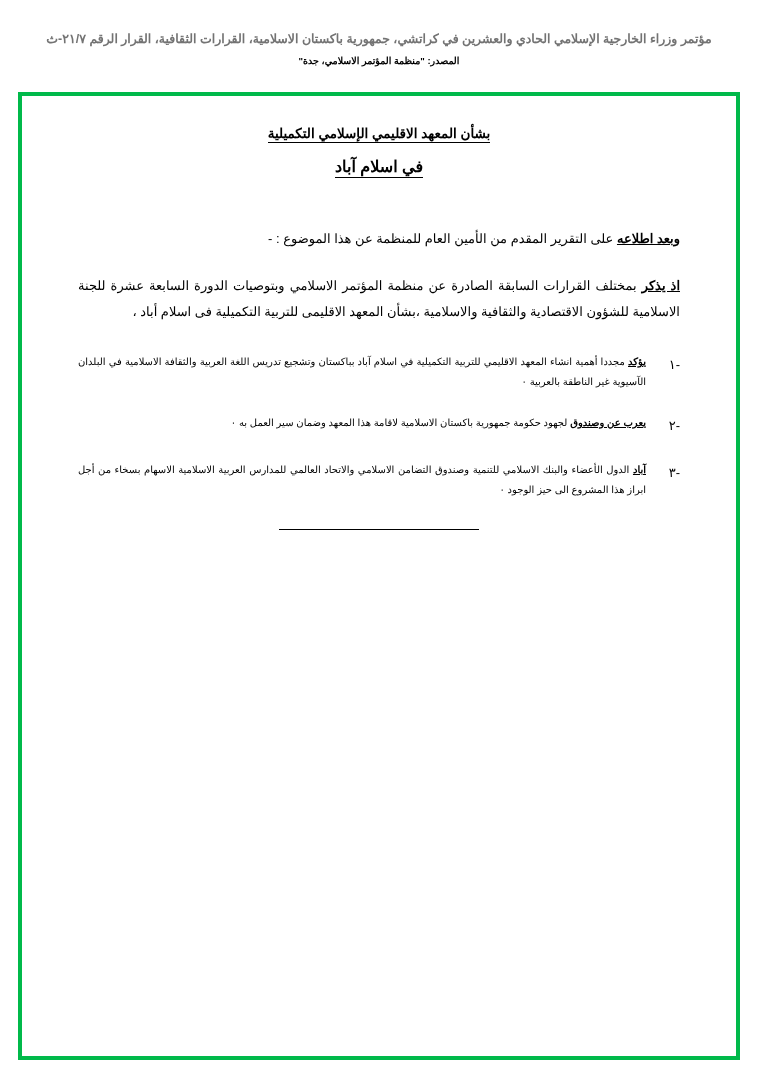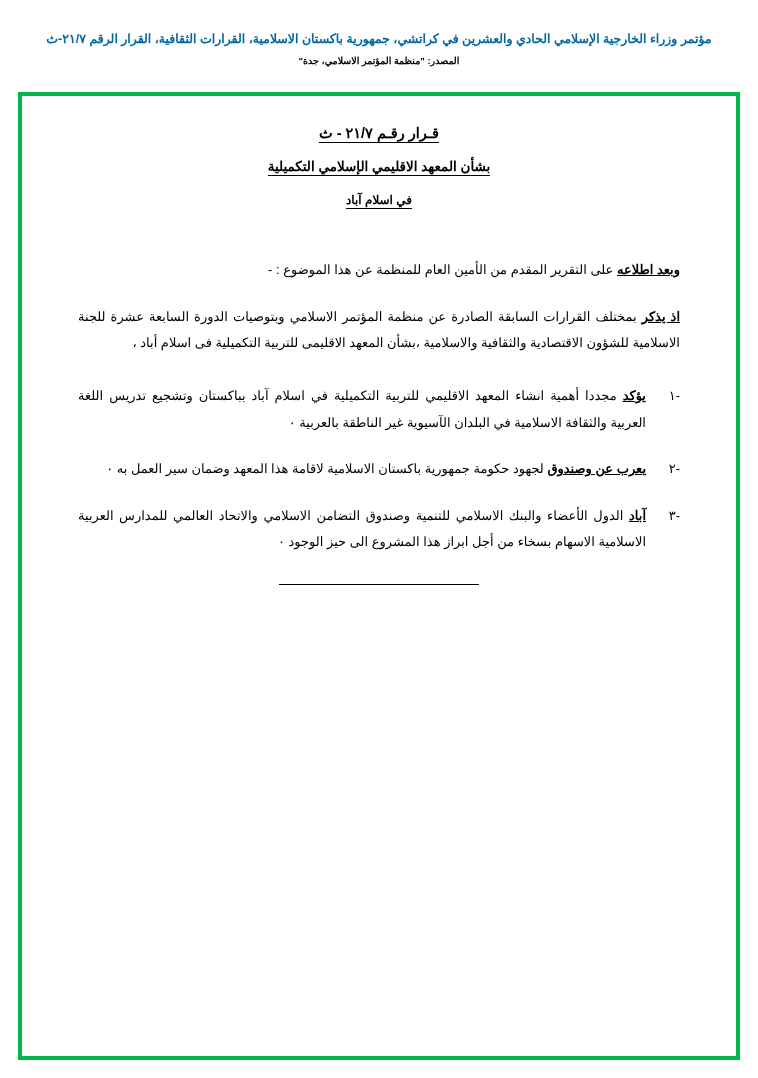--- a/index.html
+++ b/index.html
@@ -23,21 +23,21 @@
   }
   .header-block {
     padding: 30px 28px 0 28px;
     text-align: center;
   }
   .header-title {
     font-size: 12.5px;
     font-weight: bold;
     line-height: 1.5;
     letter-spacing: 0px;
-    color: #0369a1;
+    color: #737373;
     direction: rtl;
   }
   .header-source {
     font-size: 9.5px;
     font-weight: bold;
     margin-top: 6px;
     color: #000;
     direction: rtl;
   }
   .frame {
@@ -62,21 +62,21 @@
     font-size: 14.5px;
     font-weight: bold;
     letter-spacing: 2.5px;
     margin-bottom: 14px;
     display: inline-block;
     border-bottom: 1px solid #000;
     padding-bottom: 1px;
     direction: rtl;
   }
   .doc-title-line.l2 { font-size: 13.5px; letter-spacing: 2px; }
-  .doc-title-line.l3 { font-size: 12px; letter-spacing: 2px; }
+  .doc-title-line.l3 { font-size: 16px; letter-spacing: 2px; }
   .title-row { display: block; }
 
   p.para {
     font-size: 13px;
     line-height: 2.05;
     text-align: justify;
     text-align-last: right;
     letter-spacing: 1.1px;
     margin: 0 0 20px 0;
     direction: rtl;
@@ -95,21 +95,21 @@
     width: 34px;
     flex: 0 0 34px;
     font-size: 13px;
     letter-spacing: 1px;
     line-height: 2.05;
     text-align: right;
     padding-top: 0;
   }
   .clause-body {
     flex: 1 1 auto;
-    font-size: 13px;
+    font-size: 10px;
     line-height: 2.05;
     letter-spacing: 1.1px;
     text-align: justify;
     text-align-last: right;
   }
   .rule {
     width: 200px;
     height: 0;
     border-top: 1.5px solid #000;
     margin: 28px auto 0 auto;
@@ -123,21 +123,20 @@
 
   <div class="header-block">
     <div class="header-title">مؤتمر وزراء الخارجية الإسلامي الحادي والعشرين في كراتشي، جمهورية باكستان الاسلامية، القرارات الثقافية، القرار الرقم ٢١/٧-ث</div>
     <div class="header-source">المصدر: "منظمة المؤتمر الاسلامي، جدة"</div>
   </div>
 
   <div class="frame">
     <div class="frame-inner">
 
       <div class="doc-title-group">
-        <div class="title-row"><span class="doc-title-line">قـرار رقـم ٢١/٧ - ث</span></div>
         <div class="title-row"><span class="doc-title-line l2">بشأن المعهد الاقليمي الإسلامي التكميلية</span></div>
         <div class="title-row"><span class="doc-title-line l3">في اسلام آباد</span></div>
       </div>
 
 
       <p class="para"><span class="u b">وبعد اطلاعه</span><span> على التقرير المقدم من الأمين العام للمنظمة عن هذا الموضوع : -</span></p>
 
       <p class="para"><span class="u b">اذ يذكر</span><span> بمختلف القرارات السابقة الصادرة عن منظمة المؤتمر الاسلامي وبتوصيات الدورة السابعة عشرة للجنة الاسلامية للشؤون الاقتصادية والثقافية والاسلامية ،بشأن المعهد الاقليمى للتربية التكميلية فى اسلام أباد ،</span></p>
 
       <div class="spacer-sm"></div>

